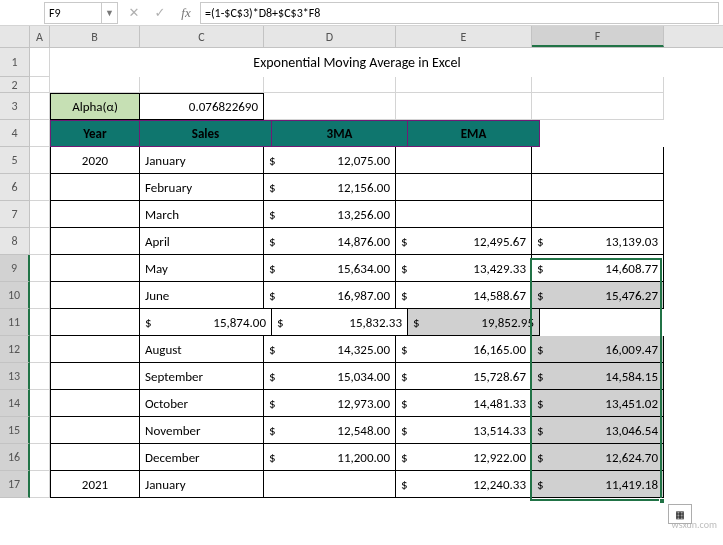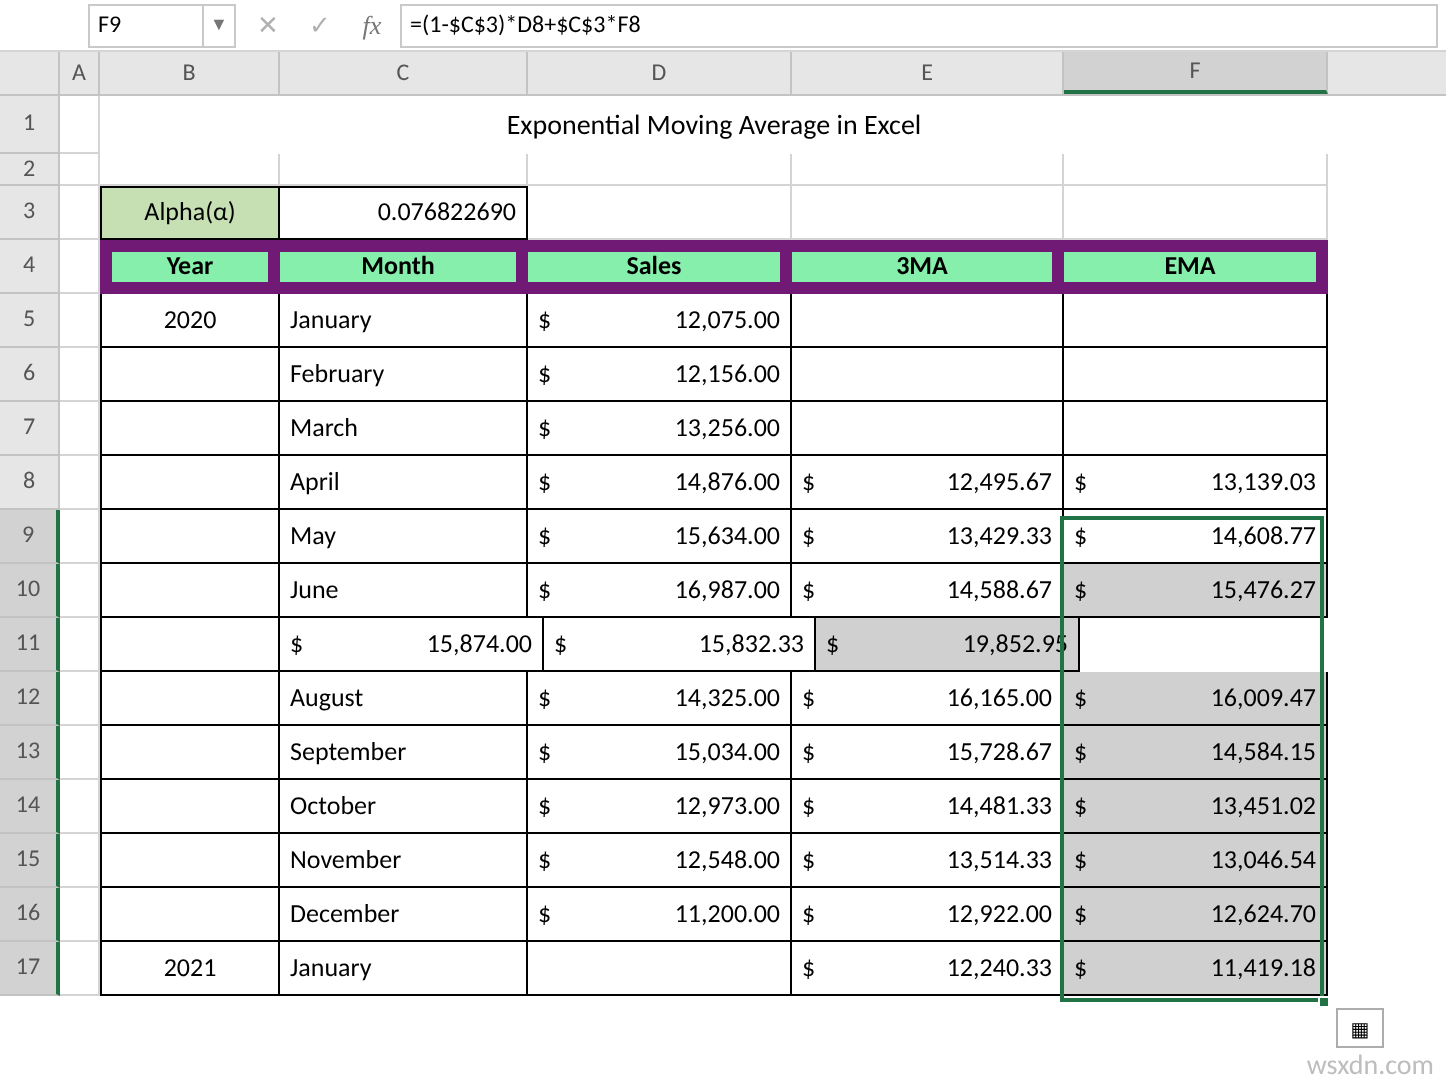--- a/index.html
+++ b/index.html
@@ -130,22 +130,22 @@
       background: #c6e0b4;
       border: 1px solid #000;
       justify-content: center;
     }
     .alpha-val {
       border: 1px solid #000;
       border-left: none;
       justify-content: flex-end;
     }
     .head-orange {
-      background: #86efac;
-      border: 6px solid #701a75;
+      background: #0f766e;
+      border: 1px solid #701a75;
       font-weight: bold;
       justify-content: center;
     }
     .data-cell {
       border: 1px solid #000;
       border-top: none;
     }
     .data-cell.left-edge { border-left: 1px solid #000; }
     .data-cell.no-left { border-left: none; }
     .data-cell.center { justify-content: center; }
@@ -183,23 +183,23 @@
       border: 1px solid #adadad;
       background: #fff;
       z-index: 12;
       display: flex;
       align-items: center;
       justify-content: center;
       font-size: 10px;
     }
     .watermark {
       position: absolute;
-      bottom: 4px;
+      bottom: 14px;
       right: 6px;
-      font-size: 14px;
+      font-size: 10px;
       color: #bdbdbd;
     }
   </style>
 </head>
 <body>
 
 <div class="name-box-bar">
   <div class="name-box">F9</div>
   <div class="name-box-arrow">▼</div>
   <div class="fx-buttons">
@@ -245,21 +245,20 @@
     <div class="cell col-C alpha-val">0.076822690</div>
     <div class="cell col-D"></div>
     <div class="cell col-E"></div>
     <div class="cell col-F"></div>
   </div>
 
   <div class="row">
     <div class="row-h">4</div>
     <div class="cell col-A"></div>
     <div class="cell col-B head-orange">Year</div>
-    <div class="cell col-C head-orange" style="border-left:none">Month</div>
     <div class="cell col-D head-orange" style="border-left:none">Sales</div>
     <div class="cell col-E head-orange" style="border-left:none">3MA</div>
     <div class="cell col-F head-orange" style="border-left:none">EMA</div>
   </div>
 
   <div id="data-rows">
       <div class="row">
         <div class="row-h">5</div>
         <div class="cell col-A"></div>
         <div class="cell col-B data-cell left-edge center">2020</div>

